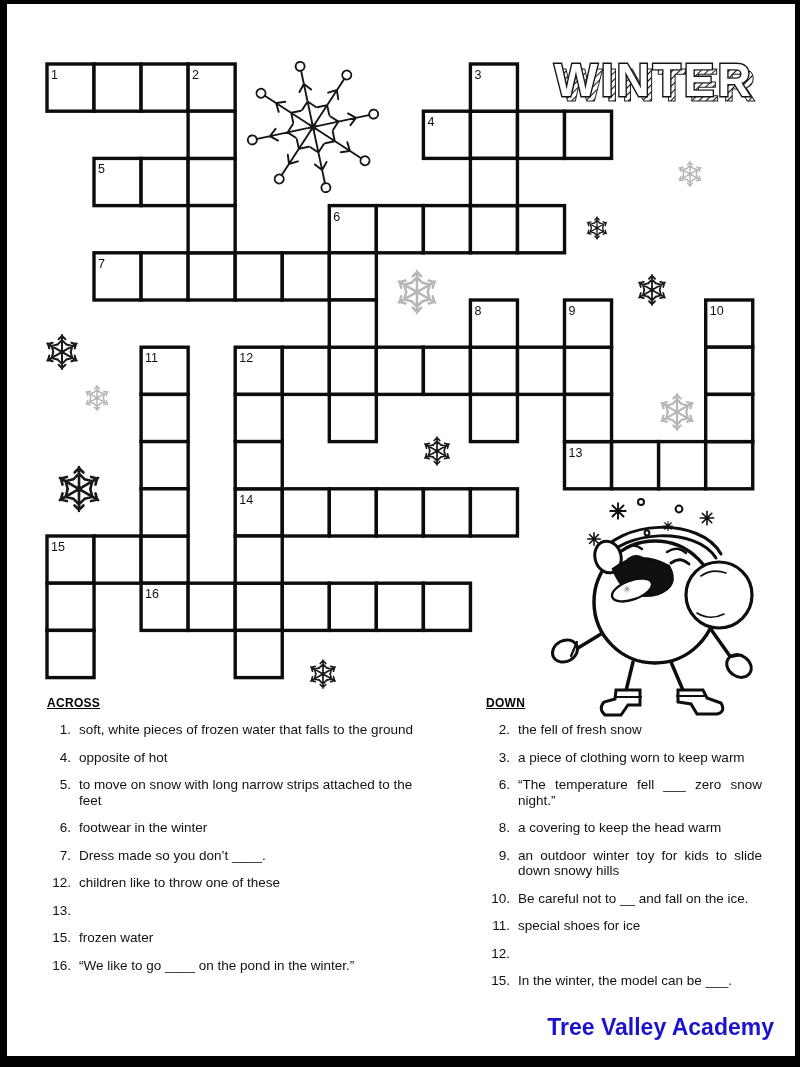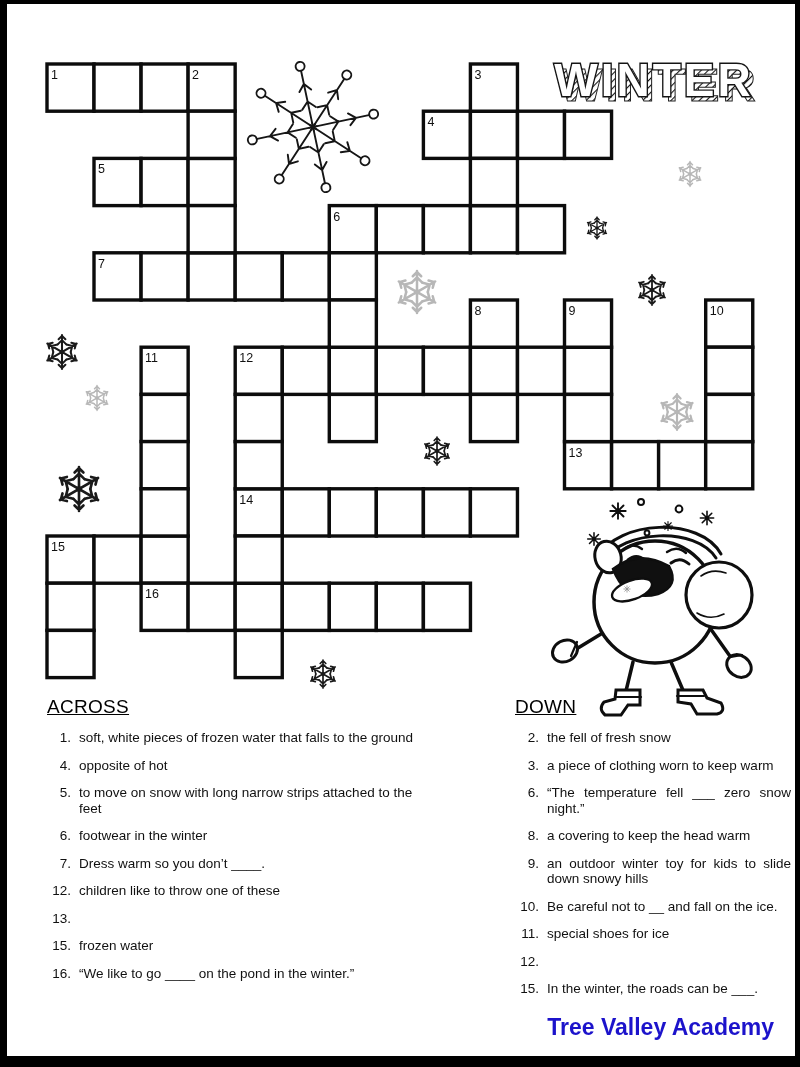--- a/index.html
+++ b/index.html
@@ -5,22 +5,22 @@
   html,body{margin:0;padding:0;background:#fff;}
   .page{position:relative;width:800px;height:1067px;background:#fff;overflow:hidden;
         font-family:"Liberation Sans",sans-serif;color:#111;}
   .frame{position:absolute;left:0;top:0;right:0;bottom:0;
          border-style:solid;border-color:#000;
          border-left-width:7px;border-top-width:4px;border-right-width:5px;border-bottom-width:11px;
          pointer-events:none;}
   #puzzle-svg{position:absolute;left:0;top:0;}
   .clues-col{position:absolute;}
   #across-col{left:45px;top:696px;width:392px;}
-  #down-col{left:513px;top:696px;width:278px;}
-  .clues-heading{font-size:19px;font-weight:normal;text-decoration:underline;
+  #down-col{left:484px;top:696px;width:278px;}
+  .clues-heading{font-size:12px;font-weight:bold;text-decoration:underline;
                  letter-spacing:.3px;margin:0 0 12px 2px;color:#000;}
   .clue{display:flex;margin-bottom:12px;font-size:13.5px;line-height:15.5px;}
   .clue .num{flex:0 0 26px;text-align:right;margin-right:8px;}
   .clue .text{flex:1;}
   #down-col .clue .text{text-align:justify;}
   #across-col .clue .text{max-width:352px;}
   .footer-brand{position:absolute;top:1014px;right:26px;font-size:23px;font-weight:bold;}
 </style>
 </head>
 <body>
@@ -237,21 +237,21 @@
         <div class="clue">
           <span class="num">5.</span>
           <span class="text">to move on snow with long narrow strips attached to the feet</span>
         </div>
         <div class="clue">
           <span class="num">6.</span>
           <span class="text">footwear in the winter</span>
         </div>
         <div class="clue">
           <span class="num">7.</span>
-          <span class="text">Dress warm so you don’t ____.</span>
+          <span class="text">Dress made so you don’t ____.</span>
         </div>
         <div class="clue">
           <span class="num">12.</span>
           <span class="text">children like to throw one of these</span>
         </div>
         <div class="clue">
           <span class="num">13.</span>
         </div>
         <div class="clue">
           <span class="num">15.</span>
@@ -293,19 +293,19 @@
         </div>
         <div class="clue">
           <span class="num">11.</span>
           <span class="text">special shoes for ice</span>
         </div>
         <div class="clue">
           <span class="num">12.</span>
         </div>
         <div class="clue">
           <span class="num">15.</span>
-          <span class="text">In the winter, the roads can be ___.</span>
+          <span class="text">In the winter, the model can be ___.</span>
         </div>
       </div>
   </div>
 
   <div class="footer-brand" style="color: rgb(28, 19, 203);">Tree Valley Academy</div>
 </div>
 
 </body></html>

